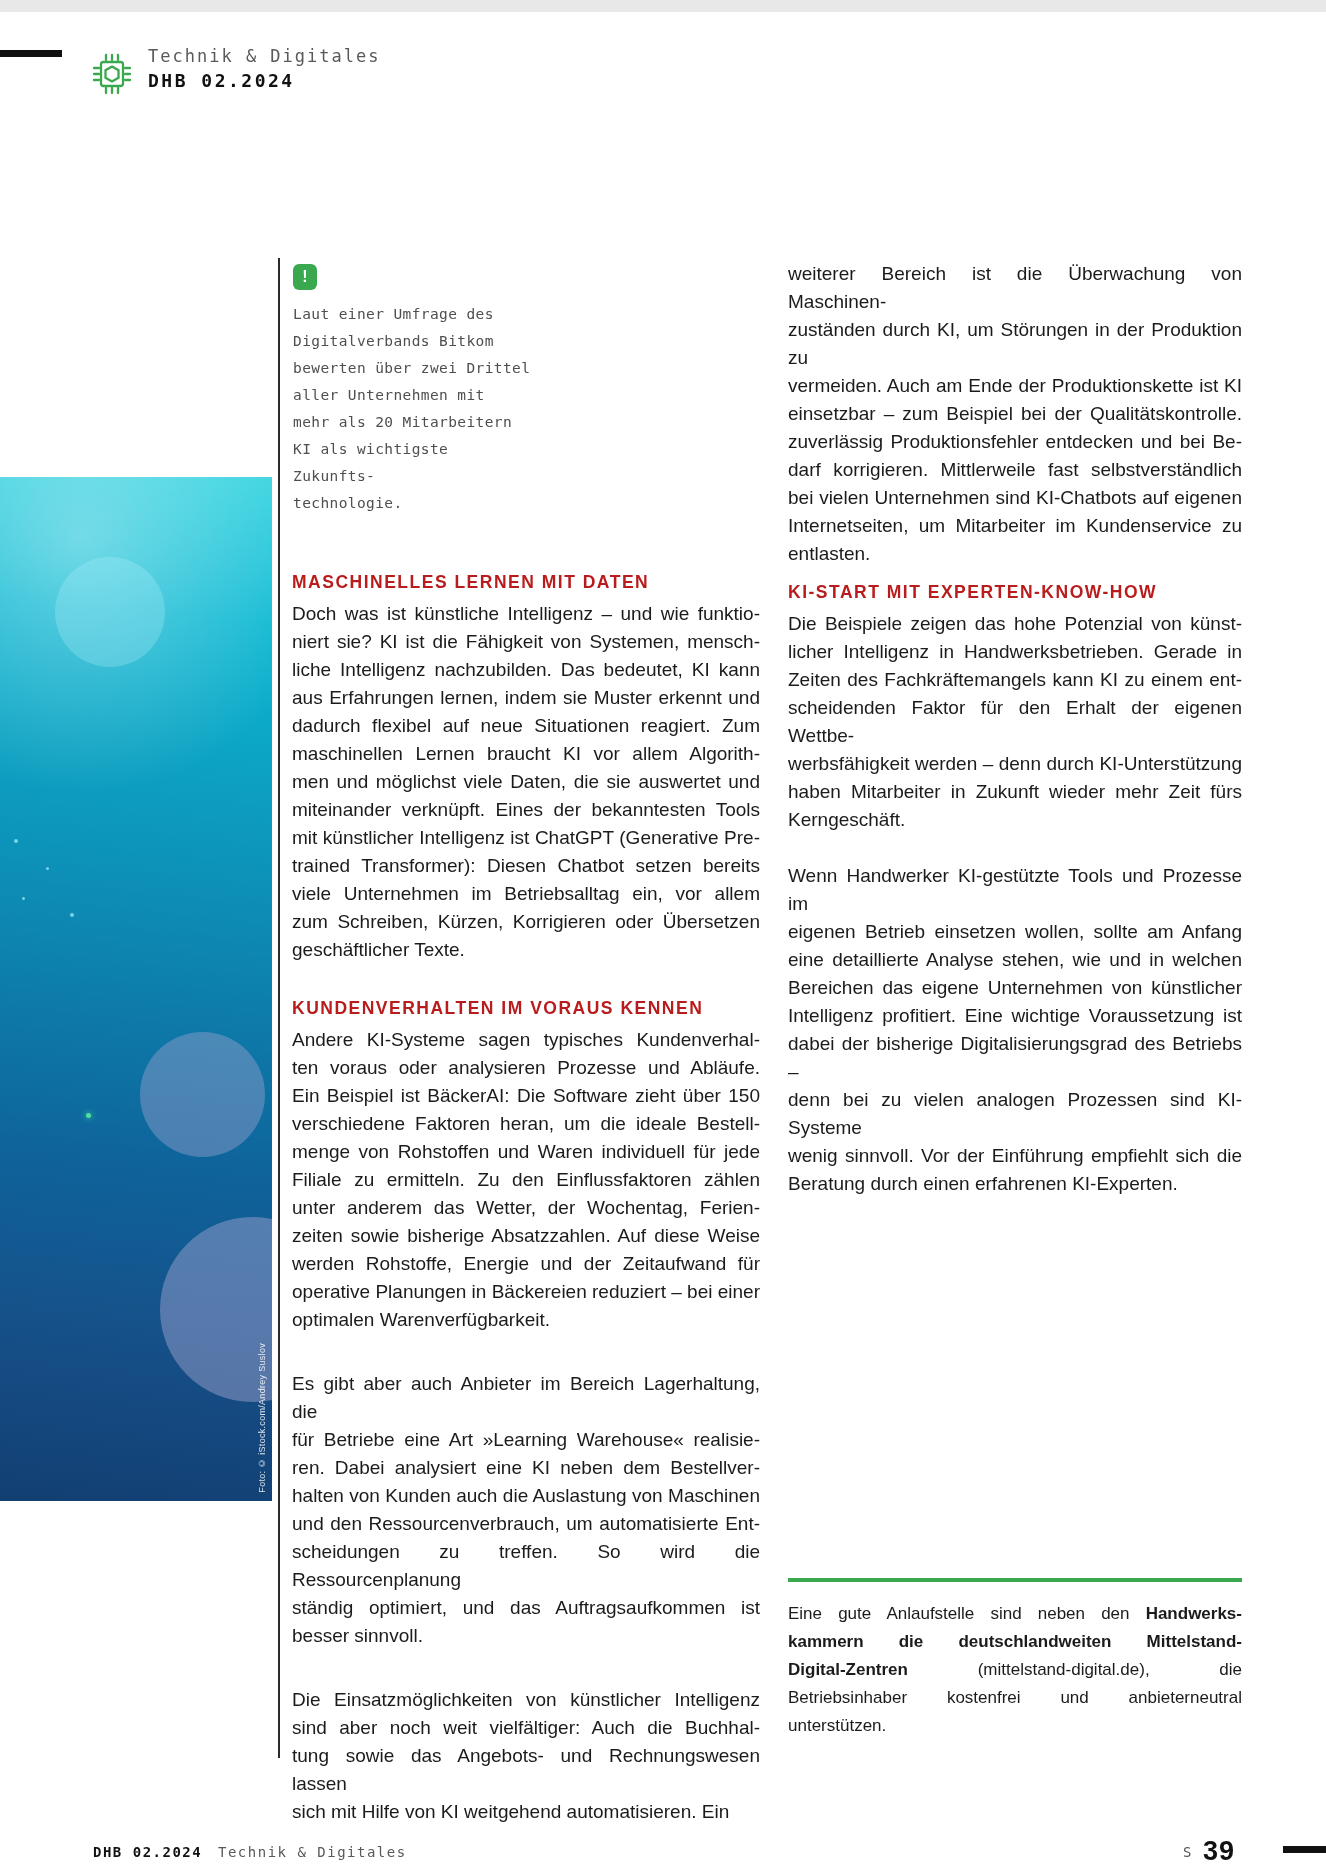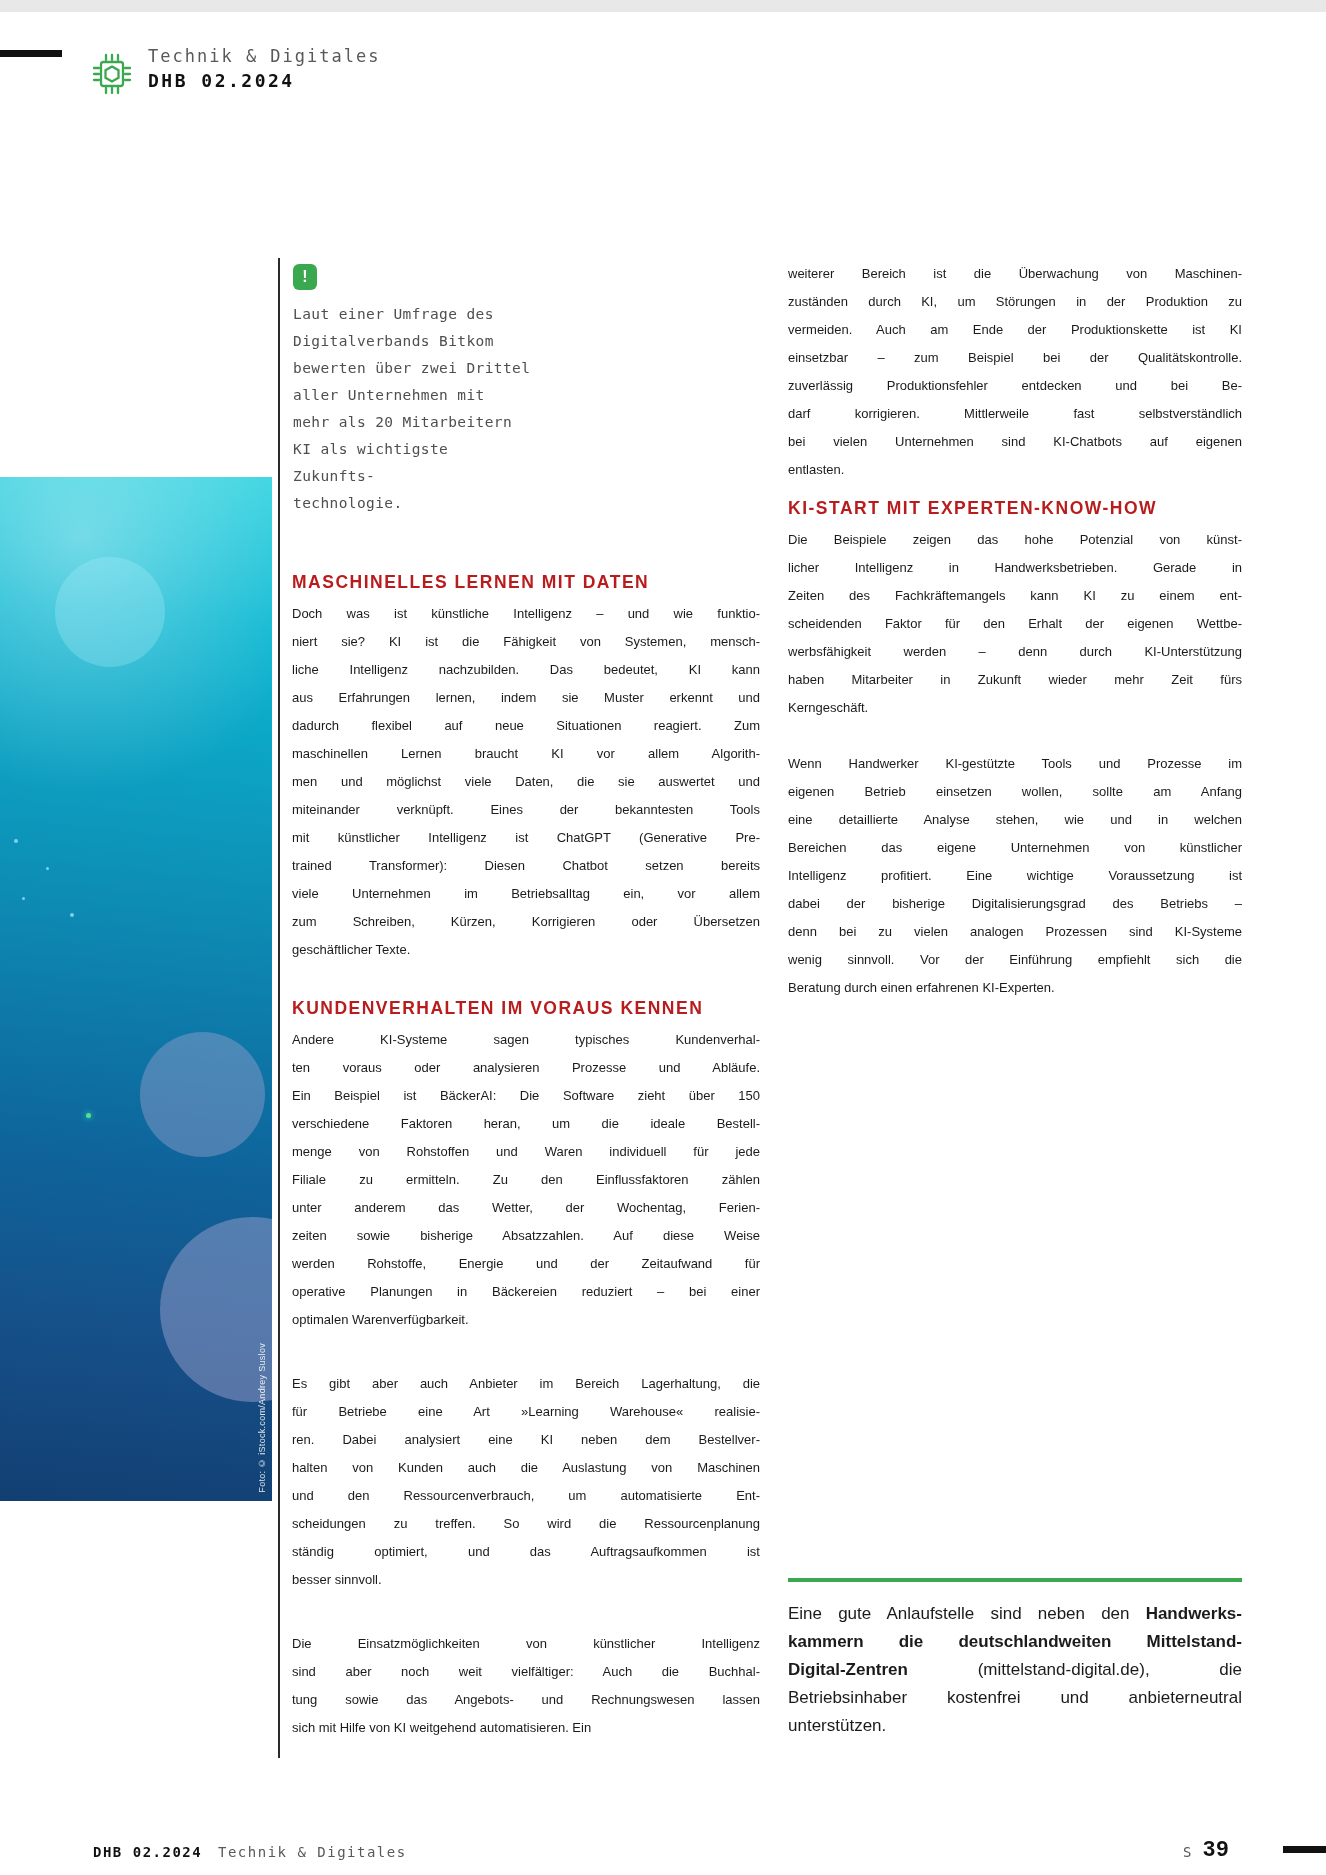--- a/index.html
+++ b/index.html
@@ -59,21 +59,21 @@
   }
   .callout-text .tline{text-align:left;text-align-last:left;}
   
   .col{position:absolute;}
   .col-left{left:292px;top:560px;width:468px;}
   .col-right{left:788px;top:248px;width:454px;}
   .colhead{
     font-size:17.5px;font-weight:bold;letter-spacing:1.5px;color:#b91c1c;
     line-height:20px;margin:0 0 8px 0;white-space:nowrap;
   }
-  .para{font-size:13px;line-height:28px;color:#1b1b1b;}
+  .para{font-size:19px;line-height:28px;color:#1b1b1b;}
   .tline{text-align:justify;text-align-last:justify;}
   .tline.last{text-align-last:left;}
   .mb-sect{margin-bottom:34px;}
   .mb-par{margin-bottom:36px;}
   .mb-small{margin-bottom:14px;}
   .mb-head{margin-bottom:28px;}
   
   .infobox{position:absolute;left:788px;top:1588px;width:454px;font-size:17px;line-height:28px;}
   .infobox strong{font-weight:bold;}
   
@@ -86,21 +86,21 @@
     position:absolute;left:218px;top:1832px;
     font-family:"DejaVu Sans Mono", monospace;font-size:14px;letter-spacing:1.5px;
     color:var(--muted-text,#58595b);
   }
   .footer-pageprefix{
     position:absolute;left:1183px;top:1832px;
     font-family:"DejaVu Sans Mono", monospace;font-size:14px;color:#555;
   }
   .footer-pagenum{
     position:absolute;left:1203px;top:1824px;
-    font-size:22px;font-weight:bold;color:#111;letter-spacing:1px;text-align:right;
+    font-size:27px;font-weight:bold;color:#111;letter-spacing:1px;text-align:right;
   }
   .footer-bar{position:absolute;left:1283px;top:1834px;width:43px;height:7px;background:#111;}
 </style>
 </head>
 <body>
 
 <div id="page">
 
   <div class="topbar"></div>
   <svg class="brand-icon" viewBox="0 0 40 44">
@@ -194,20 +194,21 @@
 
   <div class="col col-right">
     <div class="para mb-small">
         <div class="tline">weiterer Bereich ist die Überwachung von Maschinen-</div>
         <div class="tline">zuständen durch KI, um Störungen in der Produktion zu</div>
         <div class="tline">vermeiden. Auch am Ende der Produktionskette ist KI</div>
         <div class="tline">einsetzbar – zum Beispiel bei der Qualitätskontrolle.</div>
         <div class="tline">zuverlässig Produktionsfehler entdecken und bei Be-</div>
         <div class="tline">darf korrigieren. Mittlerweile fast selbstverständlich</div>
         <div class="tline">bei vielen Unternehmen sind KI-Chatbots auf eigenen</div>
+        <div class="tline">Internetseiten, um Mitarbeiter im Kundenservice zu</div>
         <div class="tline last">entlasten.</div>
       </div>
     <h2 class="colhead">KI-START MIT EXPERTEN-KNOW-HOW</h2>
     <div class="para mb-head">
         <div class="tline">Die Beispiele zeigen das hohe Potenzial von künst-</div>
         <div class="tline">licher Intelligenz in Handwerksbetrieben. Gerade in</div>
         <div class="tline">Zeiten des Fachkräftemangels kann KI zu einem ent-</div>
         <div class="tline">scheidenden Faktor für den Erhalt der eigenen Wettbe-</div>
         <div class="tline">werbsfähigkeit werden – denn durch KI-Unterstützung</div>
         <div class="tline">haben Mitarbeiter in Zukunft wieder mehr Zeit fürs</div>

